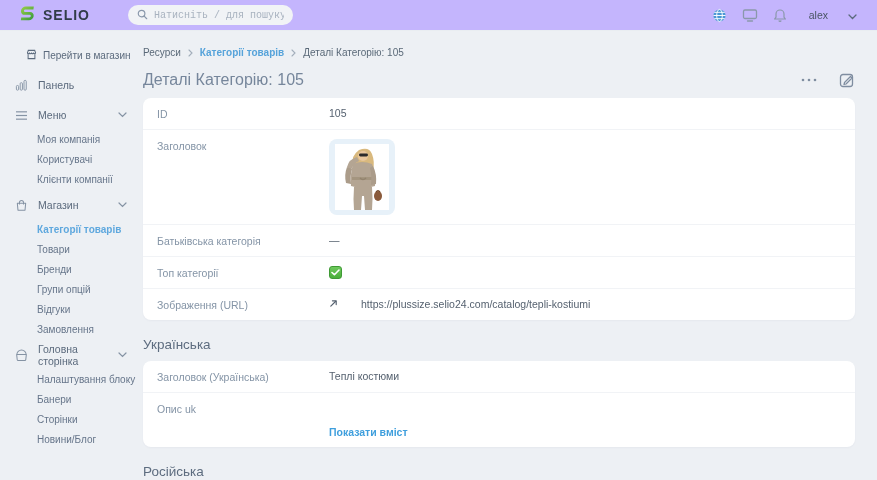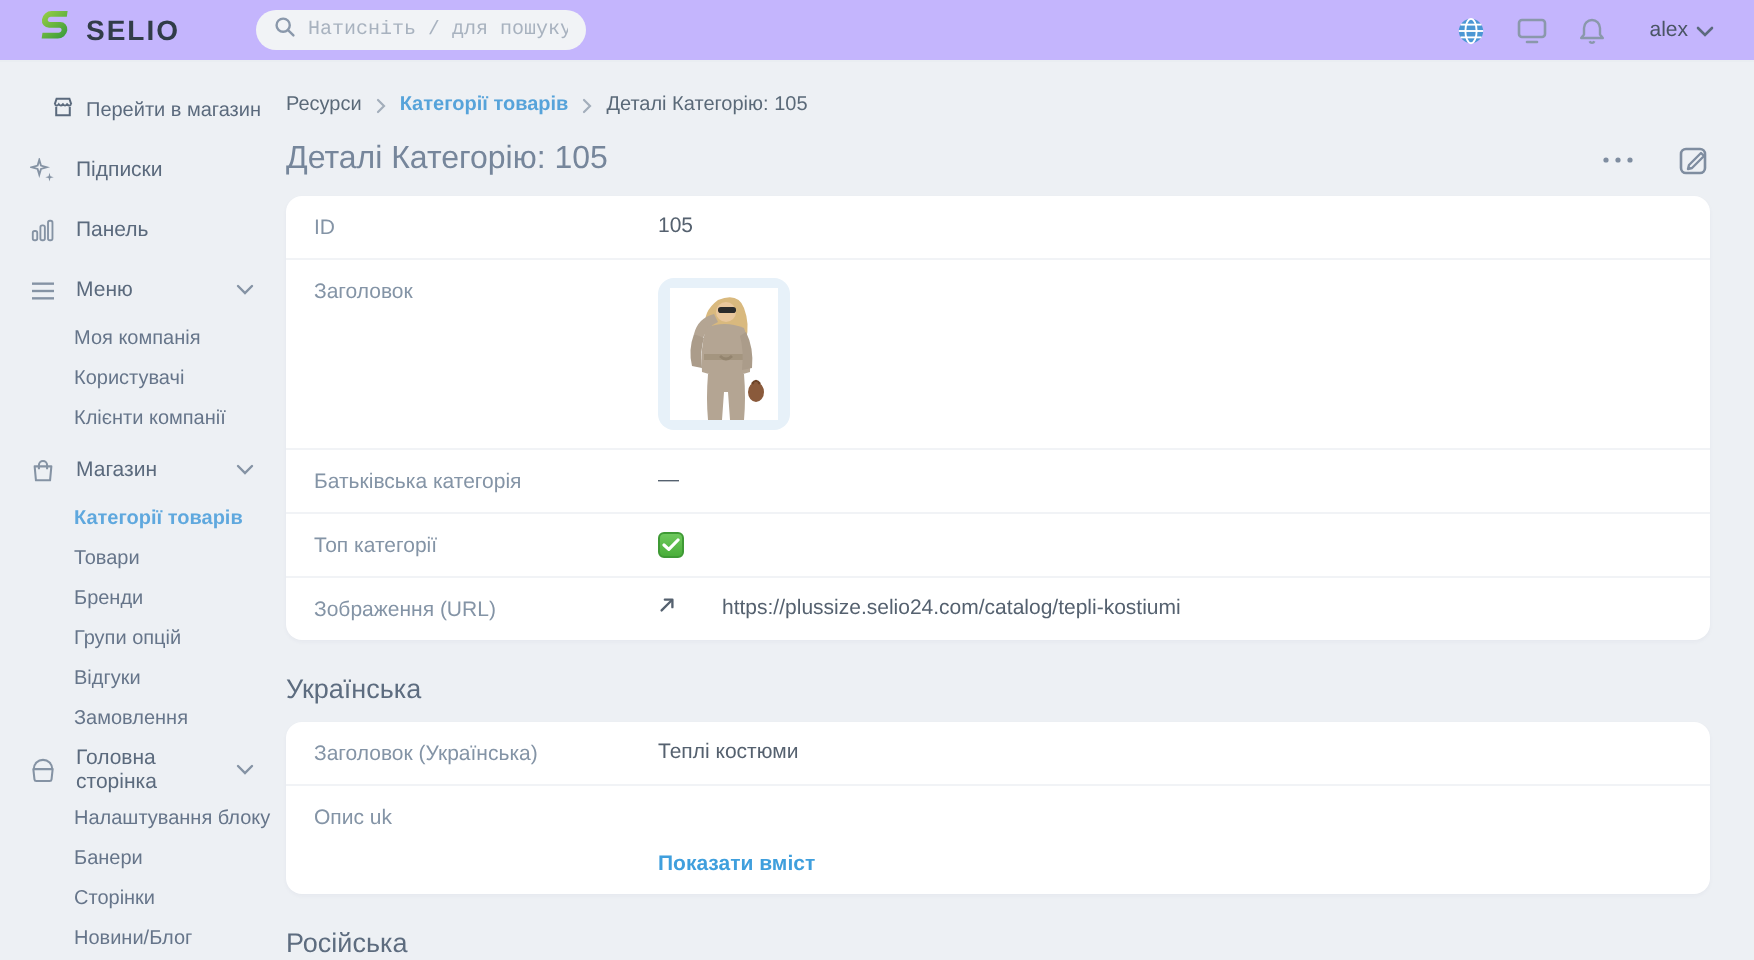--- a/index.html
+++ b/index.html
@@ -21,21 +21,21 @@
     border-radius:11px; display:flex; align-items:center; padding:0 9px; gap:6px;
   }
   .search-pill input {
     border:none; outline:none; background:transparent; font-size:10px;
     color:#55616f; width:100%; font-family:Liberation Mono, monospace;
   }
   .search-pill input::placeholder { color:#a8b2bf; }
   .header-spacer { flex:1; }
   .header-icons { display:flex; align-items:center; gap:15px; margin-right:22px; }
   .header-icons > div { cursor:pointer; display:flex; align-items:center; }
-  .user-menu { display:flex; align-items:center; gap:4px; cursor:pointer; }
+  .user-menu { display:flex; align-items:center; gap:20px; cursor:pointer; }
   .user-name { font-size:10.5px; color:#4a5564; }
   
   .shell { display:flex; height:471px; }
   .sidebar { width:143px; flex-shrink:0; padding:14px 0 0 14px; }
   .content { flex:1; padding:0 22px 0 0; }
   
   .side-item {
     display:flex; align-items:center; gap:9px; color:#5b6a7d;
     font-size:10.5px; margin:0 0 9px 0; height:20px; cursor:pointer;
   }
@@ -151,31 +151,20 @@
     <span>
       <svg width="11" height="11" viewBox="0 0 12 12">
         <path d="M1.5 4.5 L2.5 1.5 h7 l1 3" fill="none" stroke="#5b6a7d" stroke-width="1.1"></path>
         <path d="M1.5 4.5 q1.1 1.4 2.2 0 q1.1 1.4 2.3 0 q1.1 1.4 2.2 0 q1.2 1.4 2.3 0" fill="none" stroke="#5b6a7d" stroke-width="1.1"></path>
         <path d="M2.3 5.8 V10.5 h7.4 V5.8" fill="none" stroke="#5b6a7d" stroke-width="1.1"></path>
       </svg>
     </span>
     <span>Перейти в магазин</span>
   </div>
 
-  <div class="side-group">
-    <div class="side-item">
-      <span class="icon-cell">
-        <svg width="13" height="13" viewBox="0 0 14 14">
-          <path d="M5 1 L5.9 4.1 L9 5 L5.9 5.9 L5 9 L4.1 5.9 L1 5 L4.1 4.1 Z" fill="none" stroke="#8593a4" stroke-width="1"></path>
-          <path d="M10.5 8 L11 9.8 L12.8 10.3 L11 10.8 L10.5 12.6 L10 10.8 L8.2 10.3 L10 9.8 Z" fill="#8593a4"></path>
-        </svg>
-      </span>
-      <span>Підписки</span>
-    </div>
-  </div>
 
   <div class="side-group">
     <div class="side-item">
       <span class="icon-cell">
         <svg width="13" height="13" viewBox="0 0 14 14">
           <rect x="1.5" y="7" width="2.4" height="5" rx="1" fill="none" stroke="#8593a4" stroke-width="1"></rect>
           <rect x="5.6" y="4" width="2.4" height="8" rx="1" fill="none" stroke="#8593a4" stroke-width="1"></rect>
           <rect x="9.7" y="1.5" width="2.4" height="10.5" rx="1" fill="none" stroke="#8593a4" stroke-width="1"></rect>
         </svg>
       </span>

